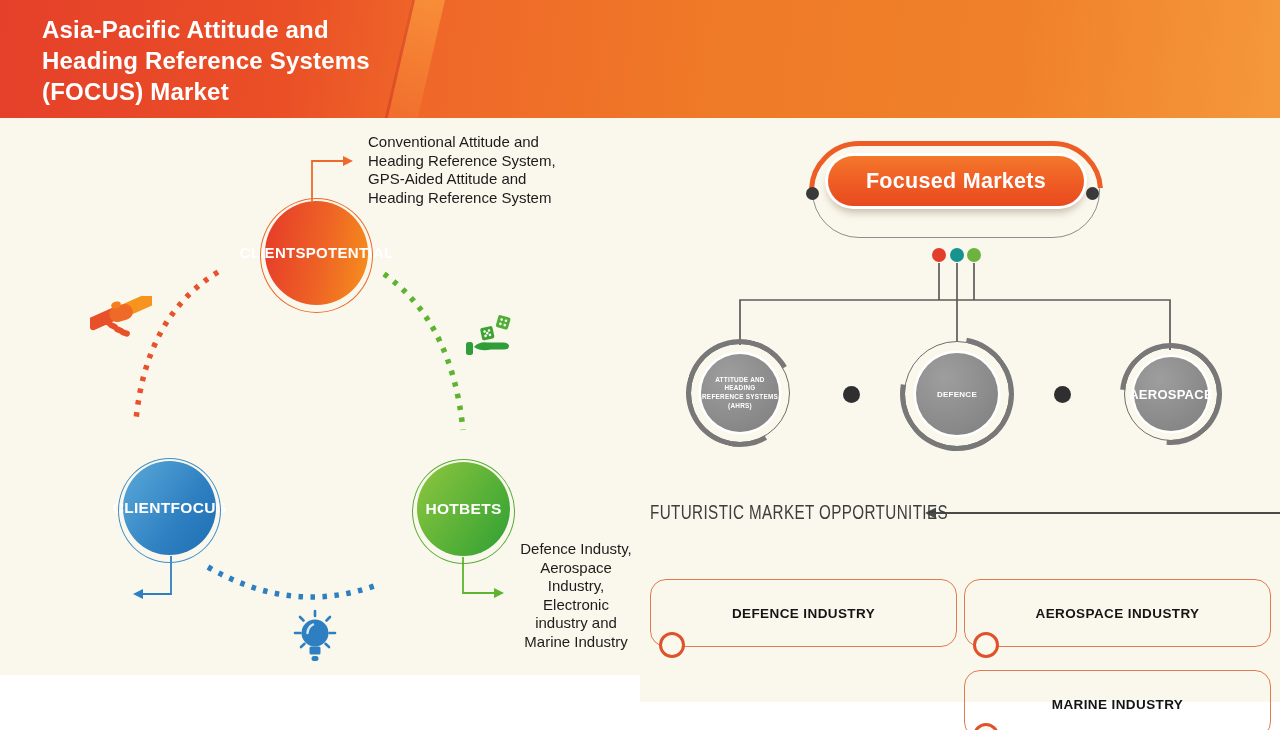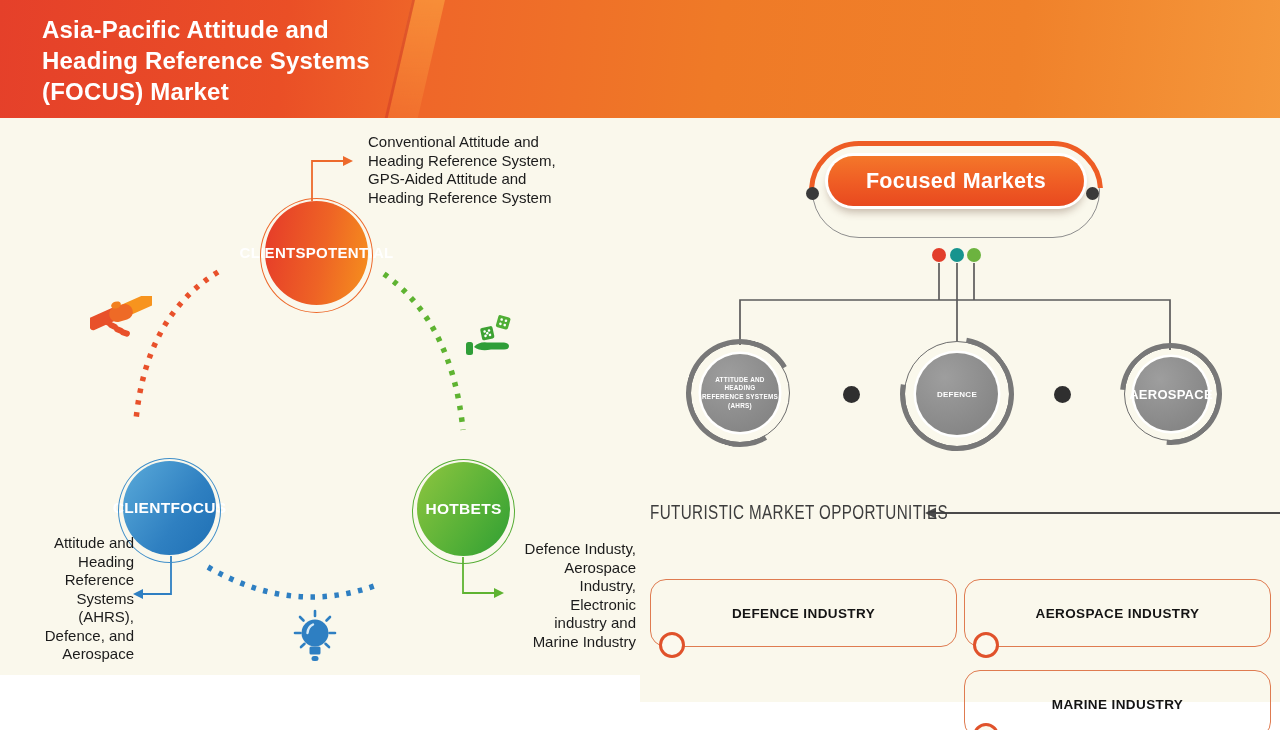--- a/index.html
+++ b/index.html
@@ -31,21 +31,21 @@
   #circle-clients-potential{left:265px;top:201px;width:103px;height:104px;font-size:15px;line-height:19.5px;
           background:linear-gradient(100deg,#e63d29 5%,#ee6325 55%,#f58c1e 95%);--ring:#ed6a2c;}
   #circle-client-focus{left:123px;top:461px;width:93px;height:94px;font-size:15.5px;line-height:20px;
           background:linear-gradient(125deg,#57a7d8 5%,#2f80c1 60%,#1e6fb4 100%);--ring:#3e8ec9;}
   #circle-hot-bets{left:417px;top:462px;width:93px;height:94px;font-size:15.5px;line-height:20px;
           background:linear-gradient(125deg,#8ac43f 5%,#55b037 60%,#2f9e33 100%);--ring:#56ad35;}
 
   .note{position:absolute;color:#1c1c1c;font-size:15px;line-height:18.5px;}
   #note-clients-potential{left:368px;top:133px;width:192px;text-align:left;}
   #note-client-focus{left:28px;top:534px;width:106px;text-align:right;}
-  #note-hot-bets{left:516px;top:540px;width:120px;text-align:right;}
+  #note-hot-bets{left:516px;top:540px;width:120px;text-align:center;}
 
   .icon-box{position:absolute;}
 
   
   #pill-ring{left:812px;top:144px;width:286px;height:92px;border:1.6px solid #8e8e8e;border-radius:48px;}
   #pill-ring::before{content:"";position:absolute;inset:-4px;border:5px solid #ee5d25;border-radius:52px;
       clip-path:inset(0 0 53% 0);}
   .pill-side-dot{position:absolute;width:13px;height:13px;border-radius:50%;background:#3a3a3a;}
   #pill-dot-left{left:806px;top:187px;} #pill-dot-right{left:1086px;top:187px;}
   #focused-pill{left:828px;top:156px;width:256px;height:50px;border-radius:36px;
@@ -135,21 +135,20 @@
   <div id="circle-client-focus" class="bubble">
     <div>CLIENT</div>
     <div>FOCUS</div>
   </div>
   <div id="circle-hot-bets" class="bubble">
     <div>HOT</div>
     <div>BETS</div>
   </div>
 
   <div id="note-clients-potential" class="note">Conventional Attitude and Heading Reference System, GPS-Aided Attitude and Heading Reference System</div>
-  <div id="note-client-focus" class="note">Attitude and Heading Reference Systems (AHRS), Defence, and Aerospace</div>
   <div id="note-hot-bets" class="note">Defence Industy, Aerospace Industry, Electronic industry and Marine Industry</div>
 
   <div class="icon-box" style="left:90px;top:296px;width:62px;height:50px;">
     <svg viewBox="0 0 62 48" width="62" height="48">
       <rect x="-3" y="16" width="34" height="13" rx="4" transform="rotate(-24 14 22)" fill="#e8502a"></rect>
       <rect x="31" y="2" width="34" height="13" rx="4" transform="rotate(-24 48 8)" fill="#f7941e"></rect>
       <rect x="19" y="9" width="24" height="16" rx="8" transform="rotate(-16 31 17)" fill="#ee6a26"></rect>
       <ellipse cx="26" cy="9" rx="5" ry="3.4" transform="rotate(-18 26 9)" fill="#f2801f"></ellipse>
       <g fill="#e8502a">
         <rect x="12" y="23" width="10" height="6" rx="3" transform="rotate(30 17 26)"></rect>

